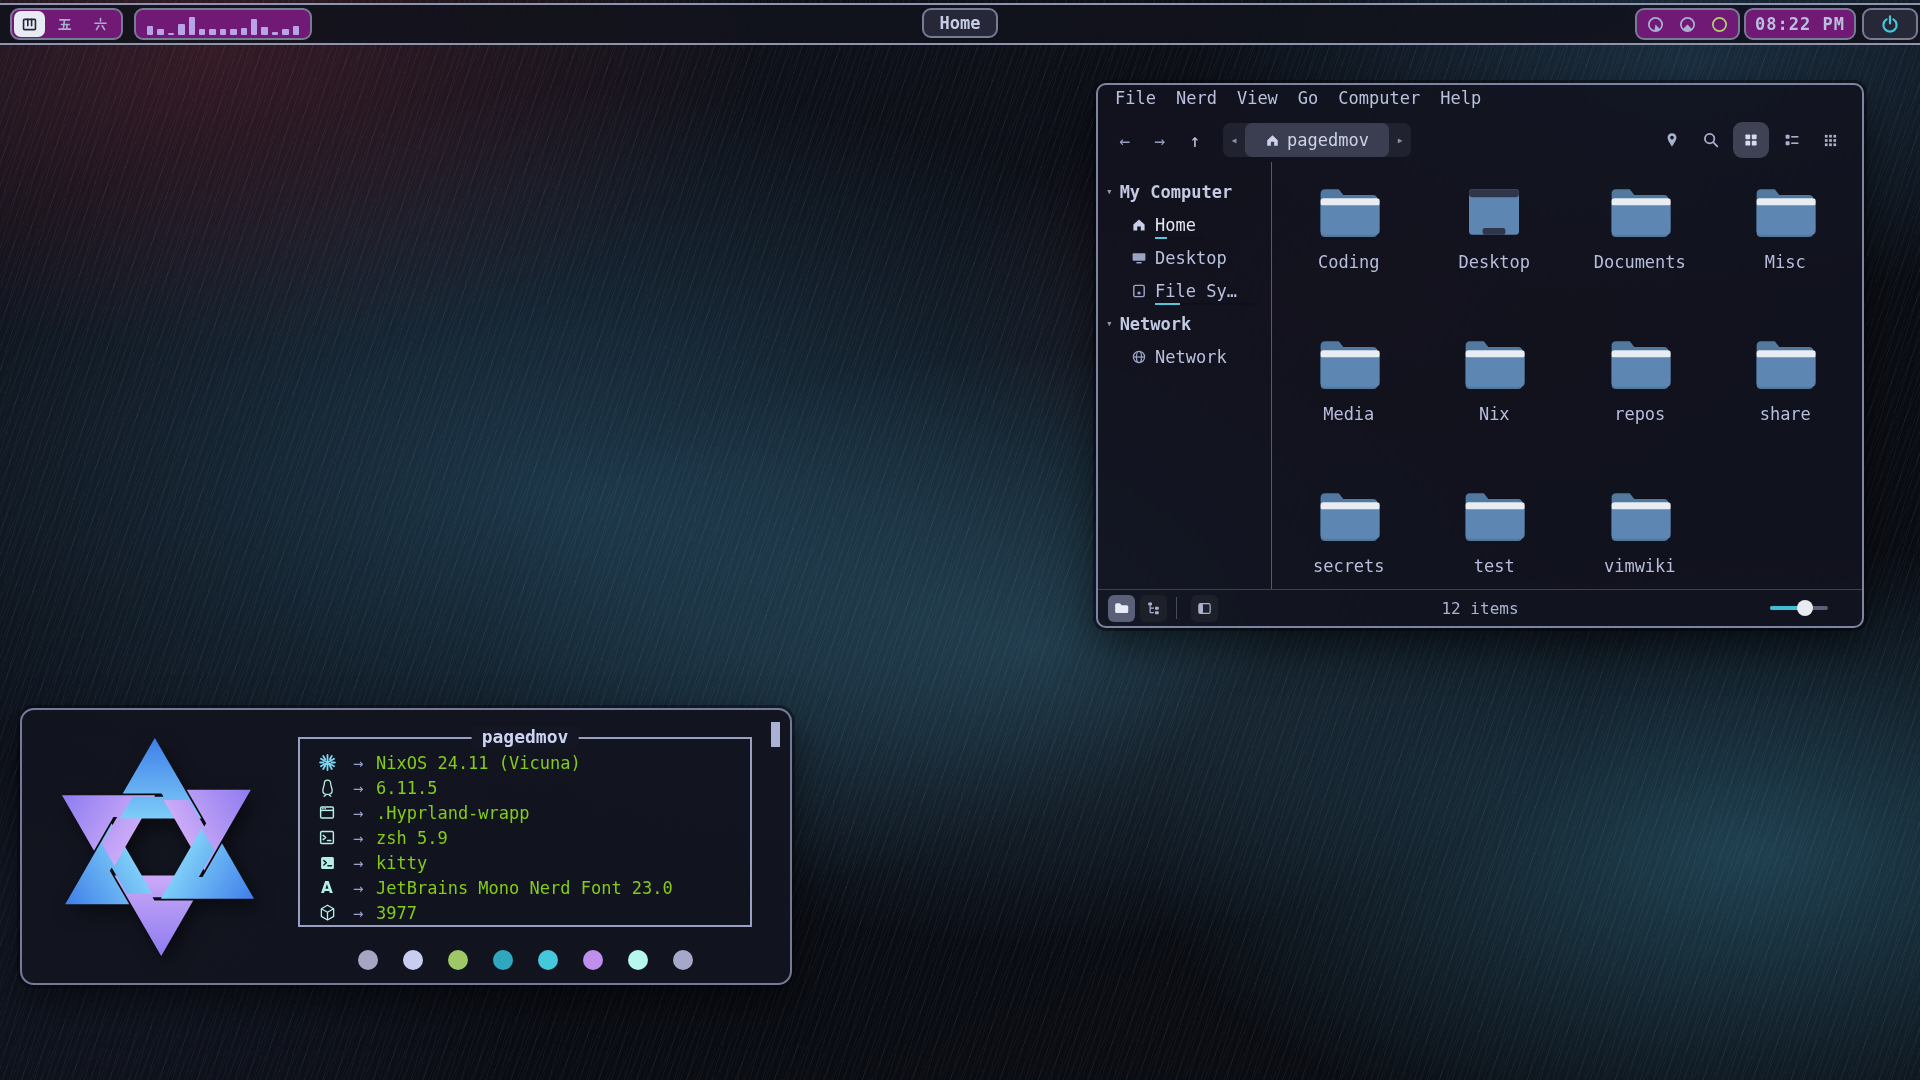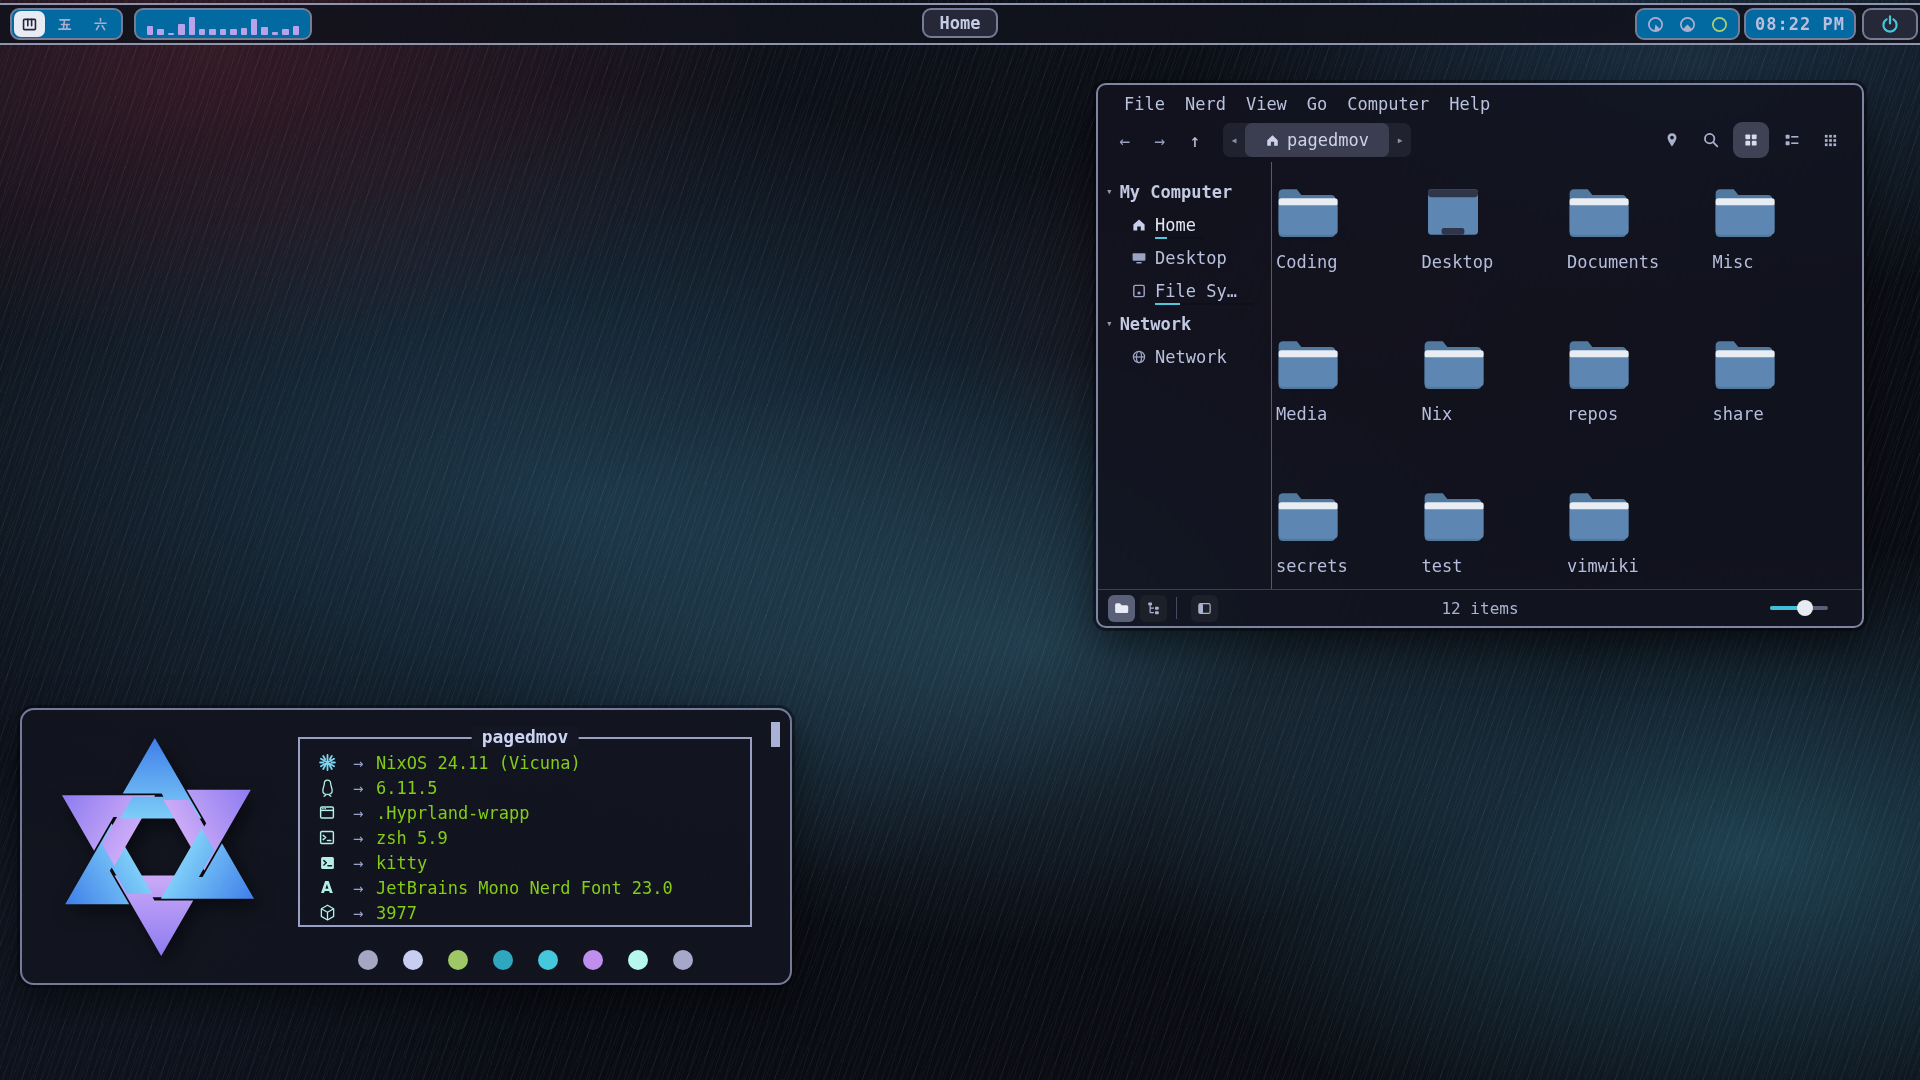--- a/index.html
+++ b/index.html
@@ -22,21 +22,21 @@
     background:
       repeating-linear-gradient(107deg, rgba(190,220,245,.05) 0 1px, transparent 1px 6px, rgba(140,180,215,.035) 6px 7px, transparent 7px 12px),
       repeating-linear-gradient(113deg, rgba(160,205,235,.04) 0 1px, transparent 1px 9px);
     mix-blend-mode:screen;
   }
 
   
   .topbar { position:absolute; left:0; right:0; top:3px; height:42px;
     background:rgba(17,18,27,.88);
     border-top:2px solid #8e93ae; border-bottom:2px solid #8e93ae; z-index:5; }
-  .pill { position:absolute; top:3px; height:32px; background:#0369a1;
+  .pill { position:absolute; top:3px; height:32px; background:#701a75;
     border:2px solid #767b96; border-radius:9px; display:flex; align-items:center; }
   .ws-pill { left:10px; width:113px; padding:0 2px; gap:2px; }
   .ws-cell { width:34px; height:26px; display:flex; align-items:center; justify-content:center; border-radius:7px; }
   .ws-cell.active { background:#e9ebf4; width:31px; }
   .ws-cell svg { width:17px; height:17px; }
   .ws-cell .g { stroke:#a9aed0; stroke-width:1.9; fill:none; stroke-linecap:round; }
   .ws-cell.active .g { stroke:#252738; }
   .viz-pill { left:134px; width:178px; padding:0 11px; }
   .viz { display:flex; align-items:flex-end; gap:4px; width:100%; height:22px; }
   .viz div { width:7px; background:#b9a3e8; border-radius:1px; }
@@ -45,21 +45,21 @@
   .ind-pill { right:180px; width:105px; justify-content:center; gap:13px; }
   .clock-pill { right:64px; width:112px; justify-content:center;
     font-size:17px; color:#b9bfdc; letter-spacing:1px; font-weight:bold; }
   .power-pill { right:2px; width:56px; background:#262838; justify-content:center; }
 
   
   .fm { position:absolute; left:1096px; top:83px; width:768px; height:545px;
     background:rgba(17,19,30,.86); border:2px solid #7e85a3; border-radius:10px;
     box-shadow:0 0 0 3px rgba(4,5,9,.45), 0 16px 44px rgba(0,0,0,.55);
     display:flex; flex-direction:column; color:#b9c1dd; backdrop-filter:blur(2px); }
-  .fm-menubar { display:flex; gap:20px; padding:9px 0 2px 17px; font-size:17px; height:33px;margin-left:9px; }
+  .fm-menubar { display:flex; gap:20px; padding:3px 0 2px 17px; font-size:17px; height:33px; }
   .fm-menubar span { cursor:default; }
   .fm-toolbar { display:flex; align-items:center; height:44px; padding-left:15px; }
   .nav-arrow { width:24px; margin-right:11px; text-align:center; font-size:18px; color:#969ebc; }
   .nav-arrow.up { color:#c3cae4; }
   .crumbbar { margin-left:5px; width:188px; height:34px; background:#20222f; border-radius:7px;
     display:flex; align-items:center; }
   .crumb-chev { width:22px; text-align:center; color:#8a90ac; font-size:12px; }
   .crumb-seg { flex:1; height:34px; background:#3a3e50; border-radius:7px; display:flex;
     align-items:center; justify-content:center; gap:7px; font-size:17px; color:#ccd2ea; }
   .tb-icons { margin-left:auto; display:flex; align-items:center; padding-right:12px; }
@@ -72,21 +72,21 @@
     color:#c3cae4; font-weight:bold; }
   .side-hdr .tri { color:#8f97b5; font-size:11px; }
   .side-item { height:33px; display:flex; align-items:center; padding-left:33px; gap:8px; color:#b9c1dd; }
   .side-item svg { flex:none; }
   .side-item .lbl { position:relative; }
   .side-item.sel .lbl { color:#e3e7f4; }
   .side-item.uline .lbl::after { content:""; position:absolute; left:0; bottom:-4px; width:120%; height:2px; background:#0e0f18; }
   .side-item.uline .lbl::before { content:""; position:absolute; left:0; bottom:-4px; width:30%; height:2px; background:#53c6de; z-index:1; }
   .fm-main { flex:1; display:grid; grid-template-columns:repeat(4,1fr); align-content:start;
     padding:8px 4px; }
-  .fcell { height:152px; display:flex; flex-direction:column; padding-top:17px; }
+  .fcell { height:152px; display:flex; flex-direction:column; align-items:center; padding-top:17px; }
   .fcell .lbl { margin-top:11px; font-size:17px; color:#b7bedd; }
   .fm-status { height:37px; border-top:1px solid #3c4054; display:flex; align-items:center;
     padding:0 10px; position:relative; }
   .st-btn { width:27px; height:27px; border-radius:6px; display:flex; align-items:center; justify-content:center; }
   .st-btn.on { background:#596078; }
   .st-btn.off { background:#1e2029; margin-left:5px; }
   .st-sep { width:1px; height:22px; background:#454a60; margin:0 9px; }
   .st-count { position:absolute; left:0; right:0; text-align:center; font-size:16px; color:#aab2d2; pointer-events:none; }
   .zoomer { margin-left:auto; margin-right:24px; width:58px; height:16px; position:relative; }
   .zoomer .track { position:absolute; top:6px; left:0; right:0; height:4px; background:#596078; border-radius:2px; }

